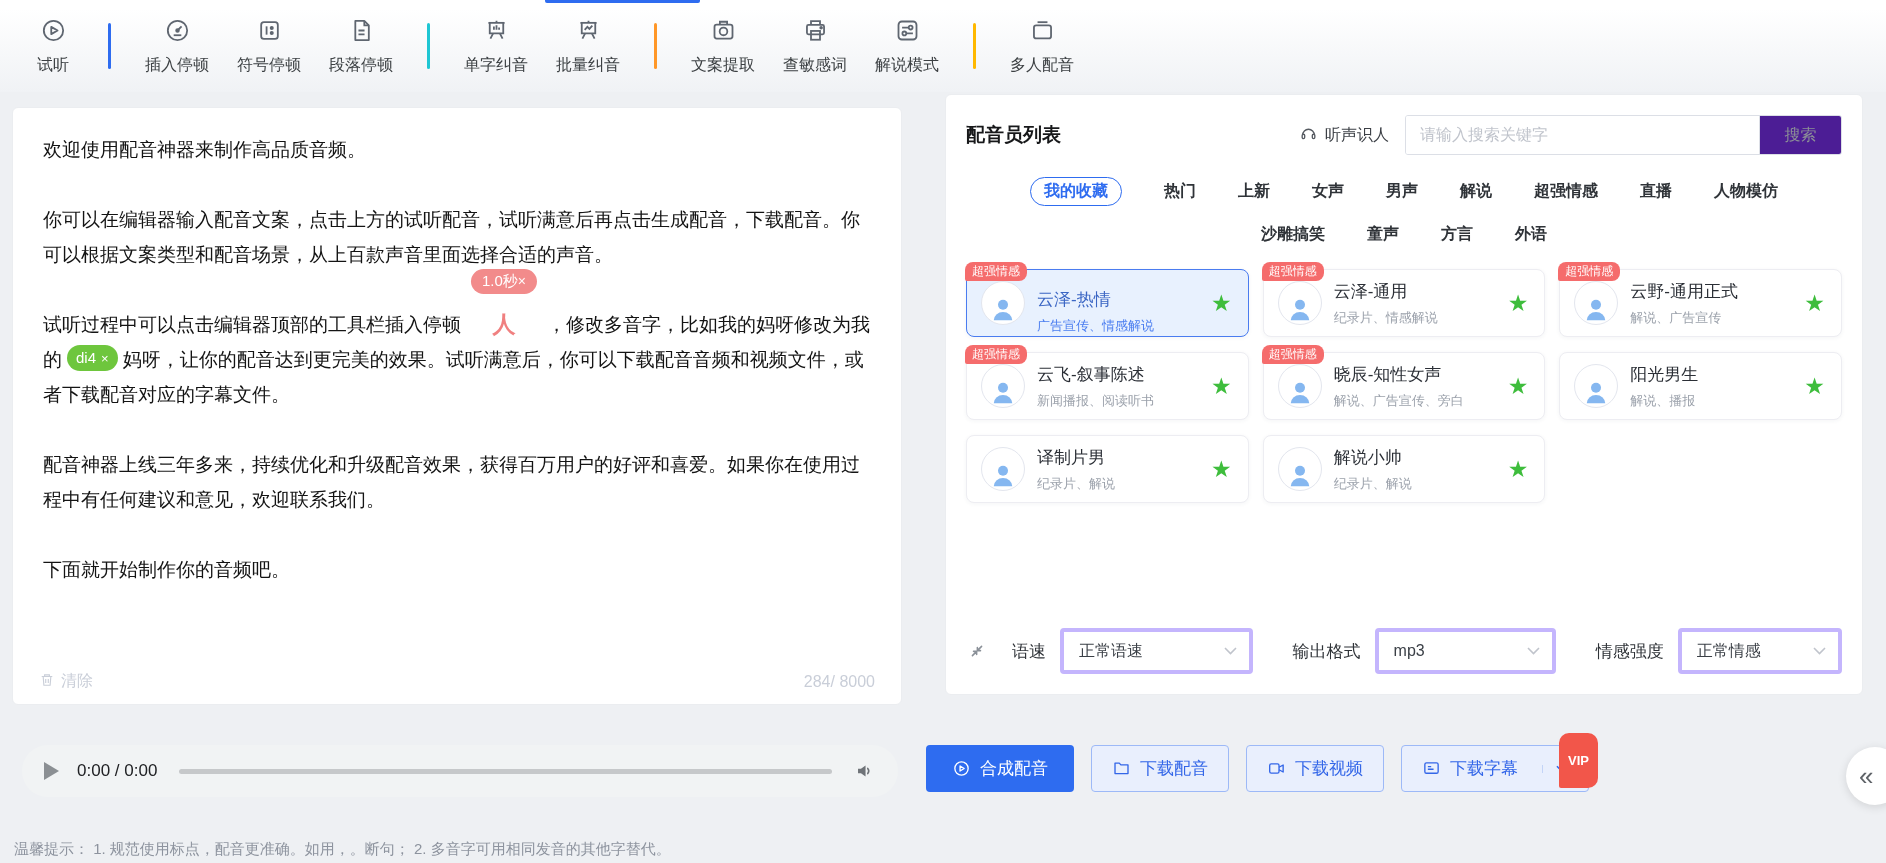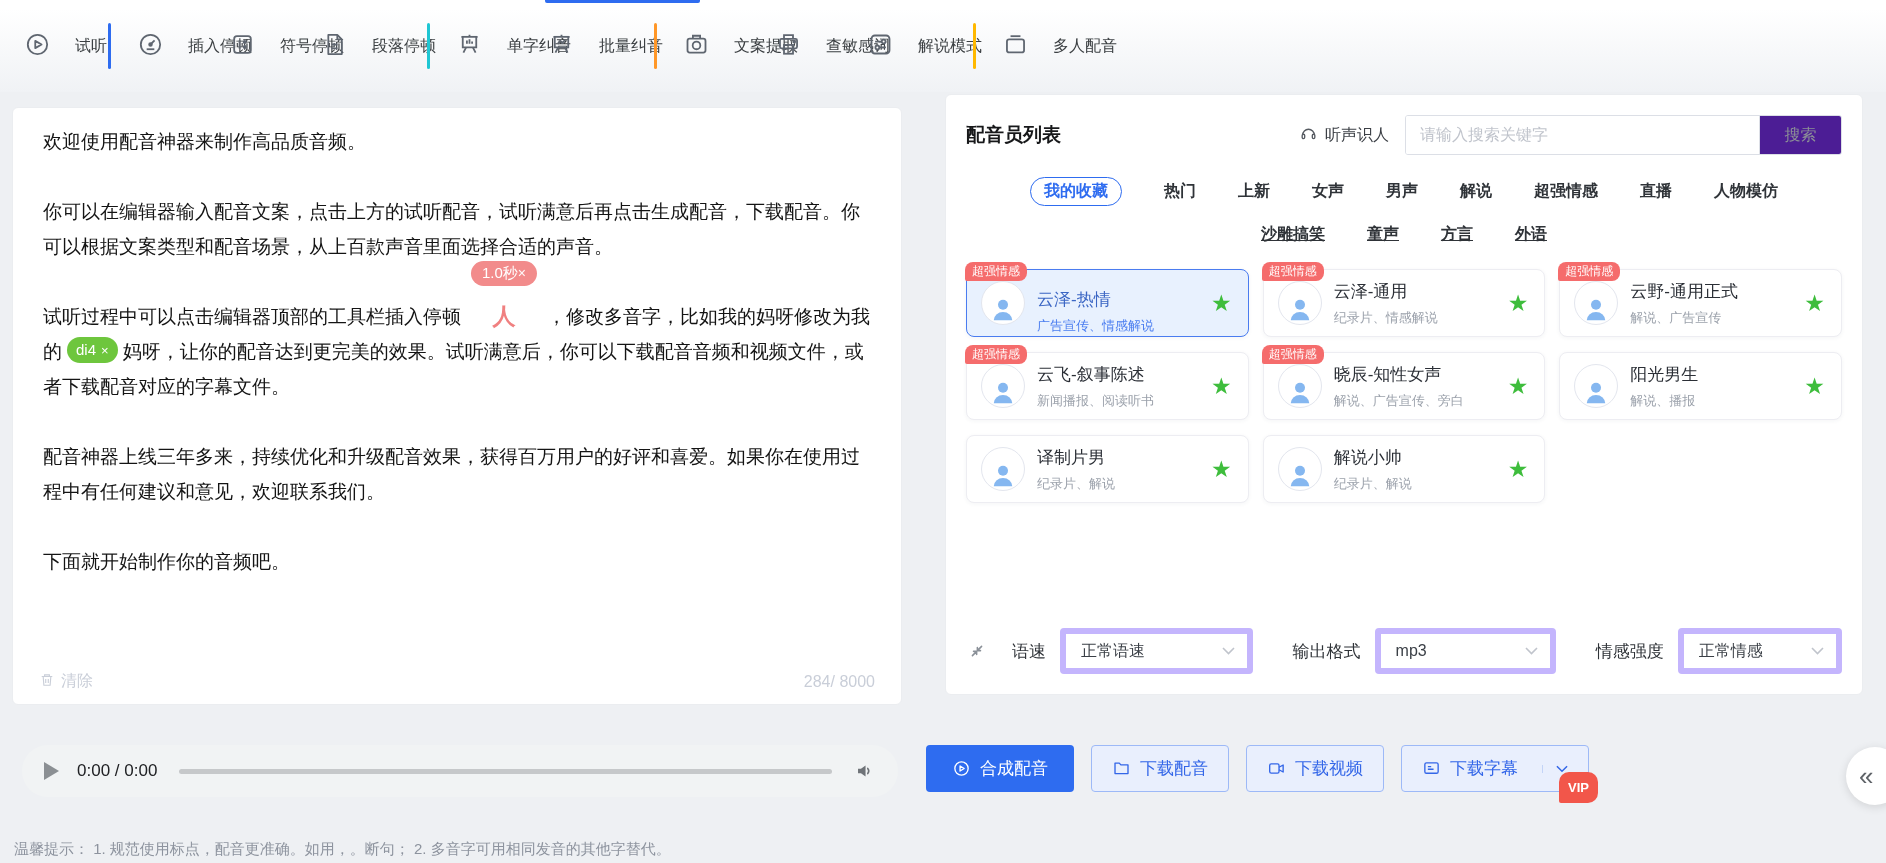--- a/index.html
+++ b/index.html
@@ -12,36 +12,36 @@
     color:#17181a;
   }
   
   .topbar {
     position:absolute; left:0; top:0; width:1886px; height:92px;
     background: linear-gradient(#ffffff 10%, #f0f2f5 100%);
     display:flex; align-items:center; padding-left:24px;
     gap:12px;
   }
   .top-indicator{ position:absolute; left:545px; top:0; width:155px; height:3px; background:#2e6cf0; border-radius:0 0 2px 2px; }
-  .tb-item{ width:80px; display:flex; flex-direction:row; align-items:center; gap:24px; cursor:pointer; color:#5f6670; }
+  .tb-item{ width:80px; display:flex; flex-direction:column; align-items:center; gap:7px; cursor:pointer; color:#5f6670; }
   .tb-item.narrow{ width:58px; }
   .tb-item svg{ width:27px; height:27px; }
   .tb-label{ font-size:16px; color:#3c4043; white-space:nowrap; }
   .tb-divider{ width:3px; height:46px; border-radius:2px; margin:0 14px; }
   .div-blue{ background:#2e6cf0; }
   .div-teal{ background:#1fc6d3; }
   .div-orange{ background:#ff9728; }
   .div-amber{ background:#ffb800; }
 
   
   .editor-panel{
     position:absolute; left:12px; top:107px; width:890px; height:598px;
     background:#fff; border:1px solid #ebedf0; border-radius:6px;
   }
-  .editor-body{ padding:16px 30px 0; font-size:19px; line-height:35px; color:#141414; }
+  .editor-body{ padding:24px 30px 0; font-size:19px; line-height:35px; color:#141414; }
   .editor-body p{ margin-bottom:35px; }
   .pause-widget{ display:inline-block; width:86px; position:relative; text-align:center; vertical-align:bottom; cursor:pointer; }
   .pause-man{ color:#f08080; font-weight:700; font-size:23px; display:block; line-height:35px; }
   .pause-bubble{
     position:absolute; left:50%; transform:translateX(-50%); top:-38px;
     background:#f28b8b; color:#fff; border-radius:14px; padding:1px 11px 2px;
     font-size:15px; line-height:22px; white-space:nowrap; display:flex; align-items:center;
   }
   .pause-bubble .x{ font-size:14px; opacity:.95; cursor:pointer; }
   .pinyin-tag{
@@ -65,21 +65,21 @@
   .vp-header{ display:flex; justify-content:space-between; align-items:center; padding:20px 20px 0; }
   .vp-title{ font-size:19px; font-weight:700; color:#17181a; }
   .vp-right{ display:flex; align-items:center; }
   .listen{ display:flex; align-items:center; gap:7px; font-size:16px; color:#3b3f45; margin-right:16px; cursor:pointer; }
   .listen svg{ width:19px; height:19px; color:#555a61; }
   .search-box{ display:flex; width:437px; height:40px; border:1px solid #dcdfe6; border-radius:3px; overflow:hidden; background:#fff; }
   .search-box input{ flex:1; border:none; outline:none; padding:0 14px; font-size:16px; color:#333; font-family:"Liberation Sans",sans-serif; }
   .search-box input::placeholder{ color:#c0c4cc; }
   .search-btn{ width:82px; background:#4c1d95; border-left:1px solid #dcdfe6; color:#8c9096; font-size:16px; display:flex; align-items:center; justify-content:center; cursor:pointer;font-family:Liberation Mono, monospace; }
   .tabs-row{ display:flex; align-items:center; gap:42px; margin:22px 22px 0; font-size:16px; font-weight:700; color:#2f3338;justify-content:center; }
-  .tabs-row.second{ margin-top:18px;text-decoration:underline; }
+  .tabs-row.second{ margin-top:18px; }
   .tab{ cursor:pointer; white-space:nowrap; }
   .tab.active{ color:#2e6cf0; border:1px solid #2e6cf0; border-radius:16px; padding:3px 13px; }
   .cards{ margin:24px 20px 0; display:grid; grid-template-columns:repeat(3,1fr); gap:15px 14px; }
   .card{
     position:relative; height:68px; background:#fff; border:1px solid #ededf2; border-radius:8px;
     display:flex; align-items:center; padding:0 16px 0 14px; cursor:pointer;
     box-shadow:0 1px 4px rgba(40,50,80,.05);
   }
   .card.selected{ background:#e8f1fe; border-color:#4a7cf0; }
   .avatar{
@@ -95,21 +95,21 @@
   .star{ font-size:23px; color:#3ebd3c; flex:none; margin-left:8px; line-height:1; cursor:pointer; }
   .badge{
     position:absolute; top:-8px; left:-2px; background:#f56c6c; color:#fff;
     font-size:12px; padding:2px 7px; border-radius:8px 8px 8px 2px; line-height:1.25; font-weight:400;
   }
   .vp-controls{ position:absolute; left:20px; right:20px; bottom:20px; display:flex; align-items:center; }
   .shrink-icon{ margin-right:24px; color:#8a9098; cursor:pointer; display:flex; }
   .shrink-icon svg{ width:22px; height:22px; }
   .ctrl-label{ font-size:17px; color:#2f3338; margin-right:14px; white-space:nowrap; }
   .select{
-    position:relative; height:46px; border:6px solid #c4b5fd; border-radius:4px; background:#fff;
+    position:relative; height:46px; border:4px solid #c4b5fd; border-radius:4px; background:#fff;
     display:flex; align-items:center; padding:0 34px 0 15px; font-size:16px; color:#3a3f46;
     margin-right:40px; cursor:pointer;
   }
   .sel-speed{ width:200px; } .sel-format{ width:188px; } .sel-emotion{ width:170px; margin-right:0; }
   .select .chev{ position:absolute; right:12px; color:#c0c4cc; display:flex; }
   .select .chev svg{ width:13px; height:8px; }
 
   
   .player{
     position:absolute; left:22px; top:745px; width:876px; height:52px;
@@ -123,21 +123,21 @@
 
   .actions-row{ position:absolute; left:926px; top:745px; display:flex; align-items:center; gap:17px; }
   .btn{ height:47px; border-radius:4px; font-size:17px; display:flex; align-items:center; justify-content:center; cursor:pointer; white-space:nowrap; }
   .btn svg{ width:19px; height:19px; }
   .btn-synth{ width:148px; background:#2e6cf0; color:#fff; gap:9px; }
   .btn-light{ padding:0 20px; background:#e9effd; border:1px solid #9db9f7; color:#3366e8; gap:9px; position:relative; }
   .sub-chev{ margin-left:15px; padding-left:13px; border-left:1px solid #c3d4f7; display:flex; color:#3366e8; }
   .sub-chev svg{ width:12px; height:8px; }
   .vip-badge{
     position:absolute; top:-13px; right:-10px; background:#f2564a; color:#fff;
-    font-size:13px; font-weight:700; padding:8px 9px; border-radius:10px 10px 10px 2px;margin-top:39px;
+    font-size:13px; font-weight:700; padding:20px 9px; border-radius:10px 10px 10px 2px;
   }
   .collapse-fab{
     position:absolute; left:1846px; top:747px; width:58px; height:58px; background:#fff; border-radius:50%;
     box-shadow:0 2px 10px rgba(0,0,0,.12); display:flex; align-items:center; padding-left:13px;
     color:#5f6368; font-size:26px; cursor:pointer;
   }
   .hint{ position:absolute; left:14px; top:840px; font-size:15px; color:#8d939e; white-space:nowrap; }
 </style>
 </head>
 <body>

